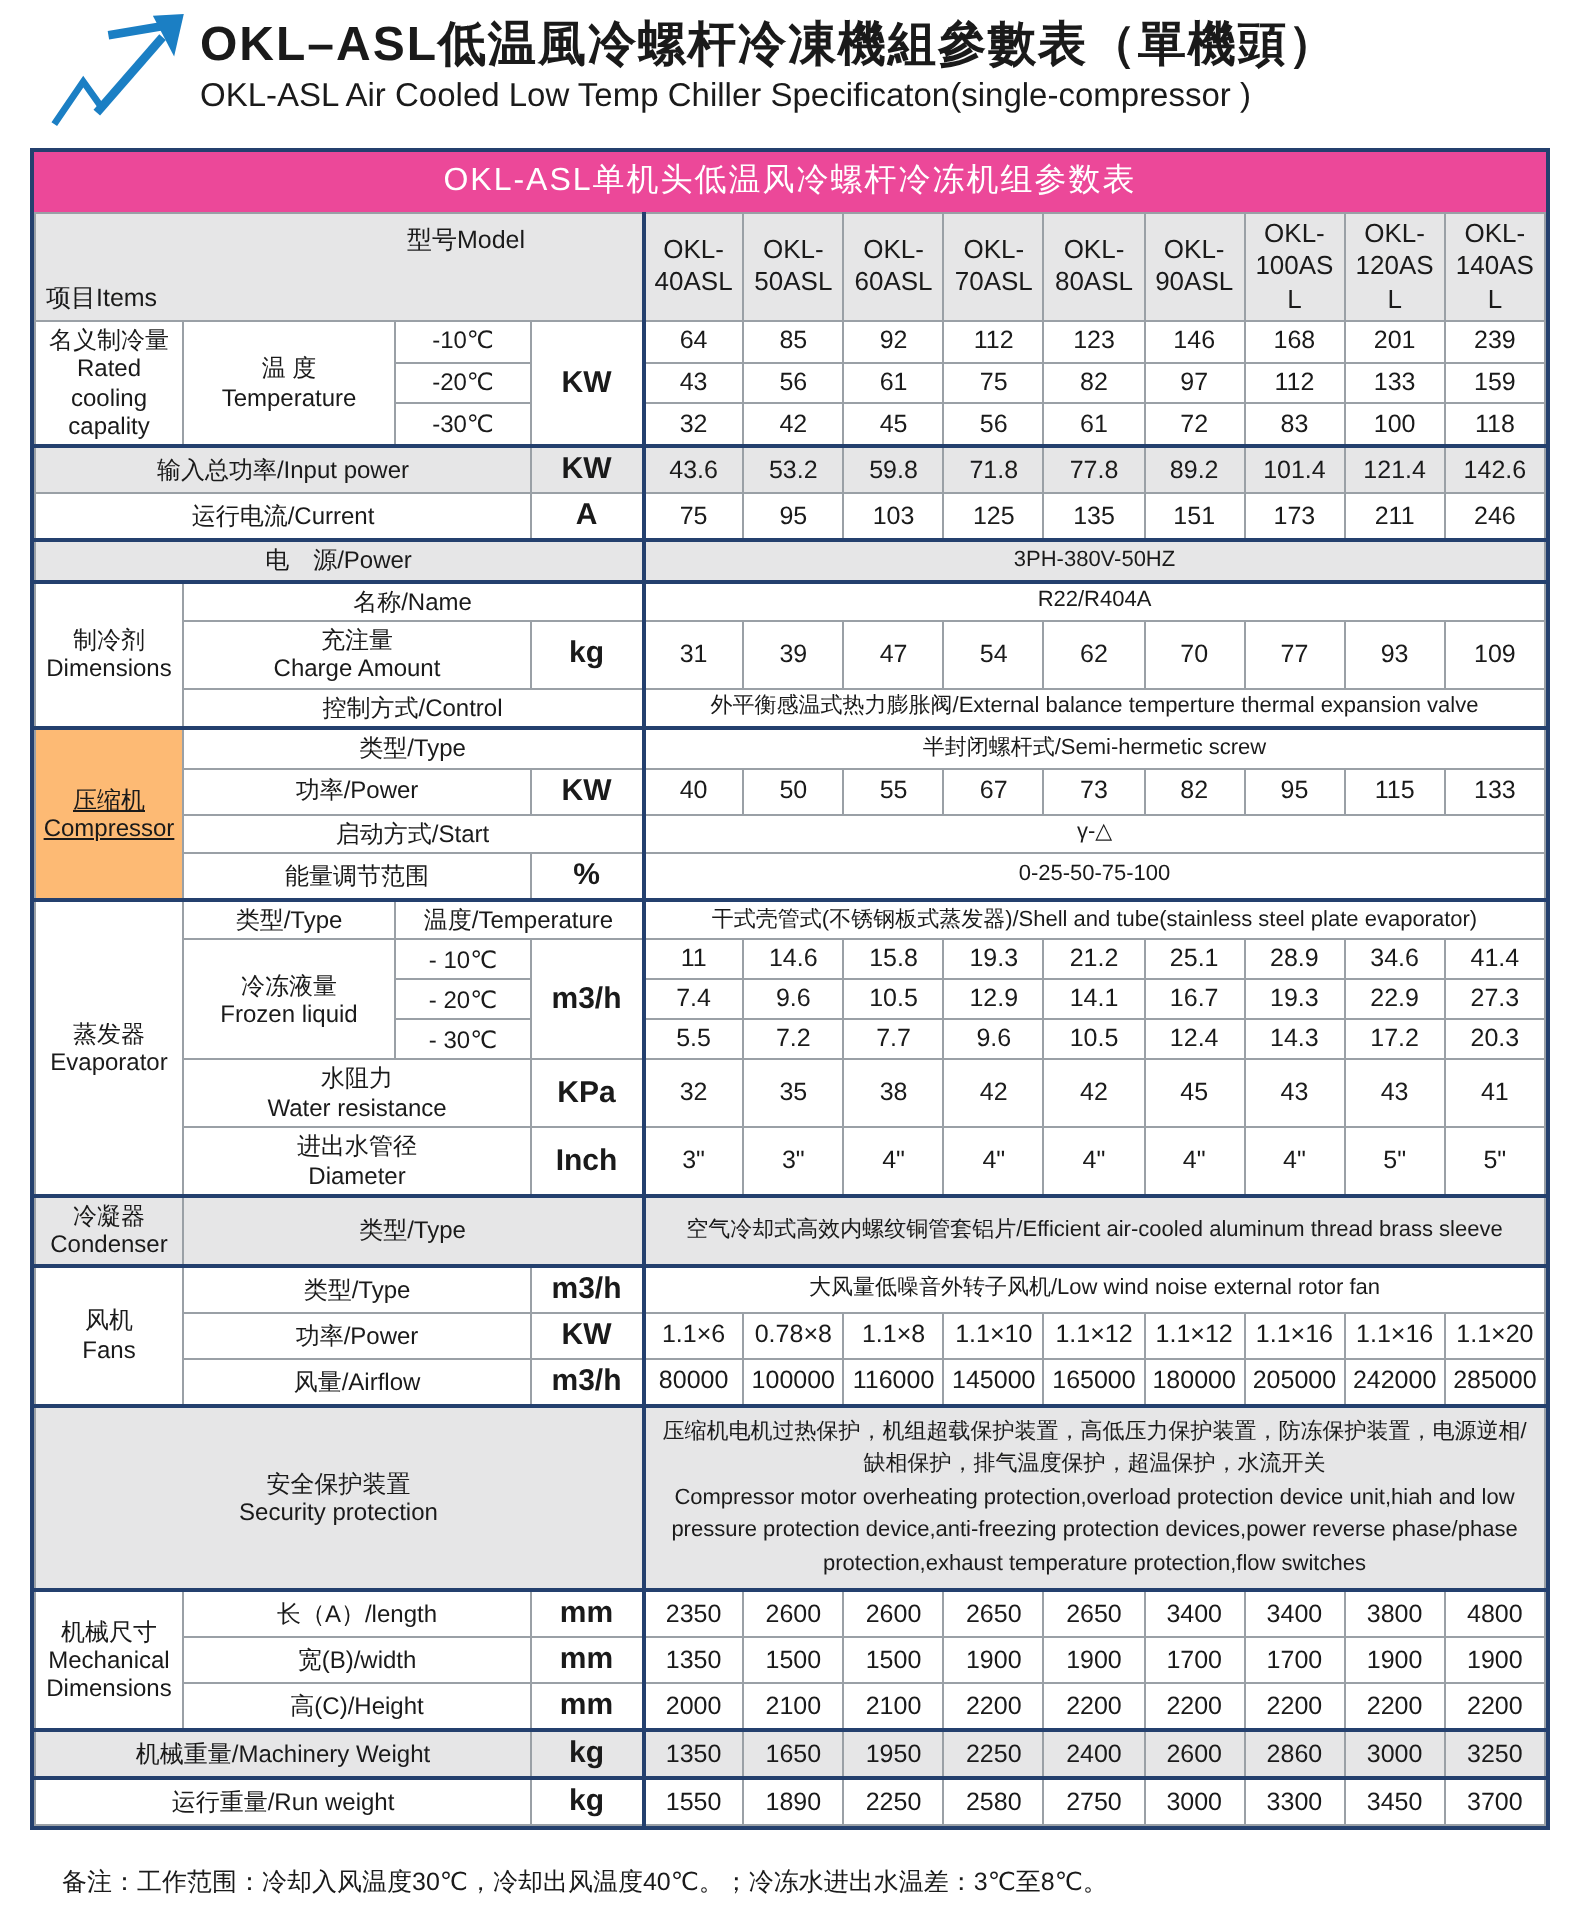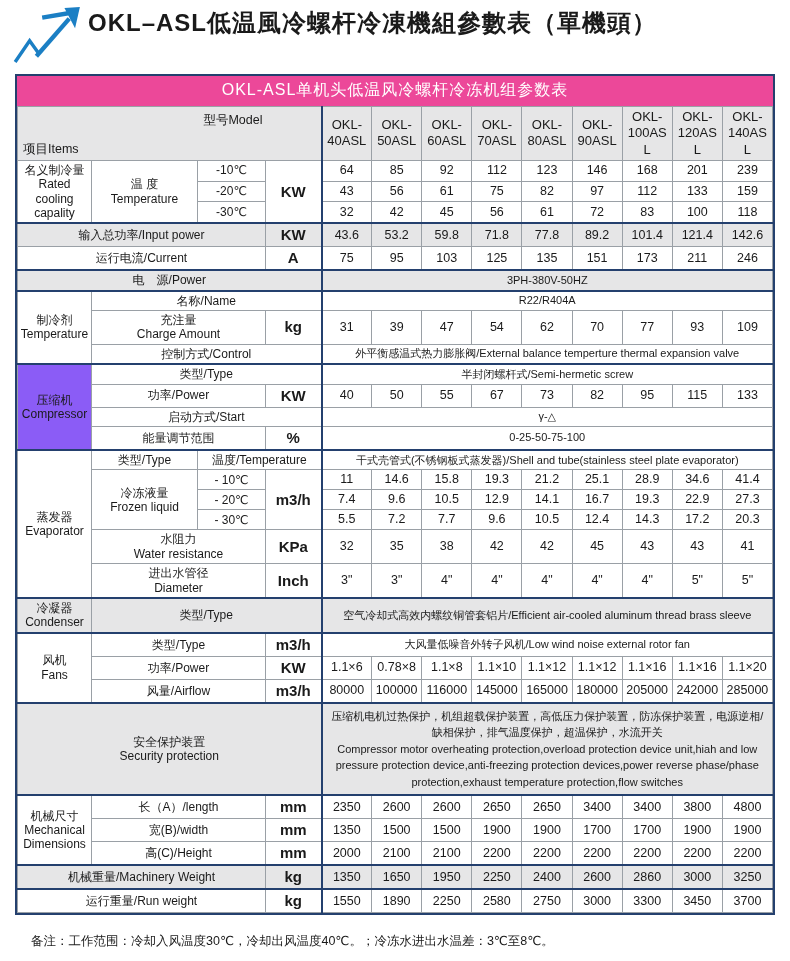--- a/index.html
+++ b/index.html
@@ -1,34 +1,34 @@
 <!DOCTYPE html>
 <html><head>
 <meta charset="utf-8">
 <style>
   html,body{margin:0;padding:0;background:#fff;}
   body{width:790px;font-family:"Liberation Sans","DejaVu Sans",sans-serif;color:#1a1a1a;}
   .page{width:790px;}
 
   
-  .hdrblock{display:flex;align-items:flex-start;padding:6px 0 6px 8px;}
+  .hdrblock{display:flex;align-items:flex-start;padding:6px 0 6px 20px;}
   .logo{width:80px;height:58px;flex:0 0 80px;}
   .titles{padding-top:2px;}
   .title-zh{margin:0;font-size:24px;font-weight:700;letter-spacing:1px;line-height:1.25;}
   .title-en{margin:0;font-size:16.5px;font-weight:400;line-height:1.25;}
 
   
   .tablewrap{margin:4px 15px 0 15px;border:2px solid #24406e;}
   .banner{background:#ec4899;color:#fff;text-align:center;font-size:16px;font-weight:500;
           padding:4px 0 5px 0;letter-spacing:1px;}
   table{border-collapse:collapse;table-layout:fixed;width:100%;}
   td{border:1px solid #9aa0a6;text-align:center;vertical-align:middle;
      font-size:12px;padding:2px 2px;line-height:1.2;white-space:pre-line;word-wrap:break-word;}
   tr.sh td{background:#e6e6e7;}
-  td.sh1{background:#8b5cf6;}
+  td.sh1{background:#fdba74;text-decoration:underline;}
   tr.tb td{border-top:2px solid #24406e;}
   td.bl{border-left:2px solid #24406e;}
   td.value{font-size:12.5px;}
   td.span{font-size:11px;}
   td.unit{font-size:15px;font-weight:bold;}
   td.left{text-align:center;padding:4px 7px;line-height:1.5;}
   tr.hdr td{height:34px;font-size:13px;}
   td.model{font-size:13px;line-height:1.25;}
 
   
@@ -49,20 +49,21 @@
 
   <div class="hdrblock">
     <svg class="logo" viewBox="0 0 80 60" aria-hidden="true">
       <path d="M28 52 L62 13" stroke="#1b7fc4" stroke-width="4.5" fill="none"></path>
       <path d="M34 12 L64 7" stroke="#1b7fc4" stroke-width="4.5" fill="none"></path>
       <polygon points="57,2 73,1 68,23" fill="#1b7fc4"></polygon>
       <path d="M6 58 L21 36 L31 50" stroke="#1b7fc4" stroke-width="3.5" fill="none"></path>
     </svg>
     <div class="titles">
       <h1 class="title-zh">OKL–ASL低温風冷螺杆冷凍機組參數表（單機頭）</h1>
+      <h2 class="title-en">OKL-ASL Air Cooled Low Temp Chiller Specificaton(single-compressor )</h2>
     </div>
   </div>
 
   <div class="tablewrap">
     <div class="banner">OKL-ASL单机头低温风冷螺杆冷冻机组参数表</div>
     <table>
       <colgroup>
         <col style="width:74px">
           <col style="width:106px">
           <col style="width:68px">
@@ -157,21 +158,21 @@
             <td class="value">173</td>
             <td class="value">211</td>
             <td class="value">246</td>
           </tr>
           <tr class="sh tb">
             <td colspan="4" class="label">电　源/Power</td>
             <td colspan="9" class="span bl">3PH-380V-50HZ</td>
           </tr>
           <tr class="tb">
             <td rowspan="3" class="label">制冷剂
-Temperature</td>
+Dimensions</td>
             <td colspan="3" class="label">名称/Name</td>
             <td colspan="9" class="span bl">R22/R404A</td>
           </tr>
           <tr>
             <td colspan="2" class="label">充注量
 Charge Amount</td>
             <td class="unit">kg</td>
             <td class="value bl">31</td>
             <td class="value">39</td>
             <td class="value">47</td>

